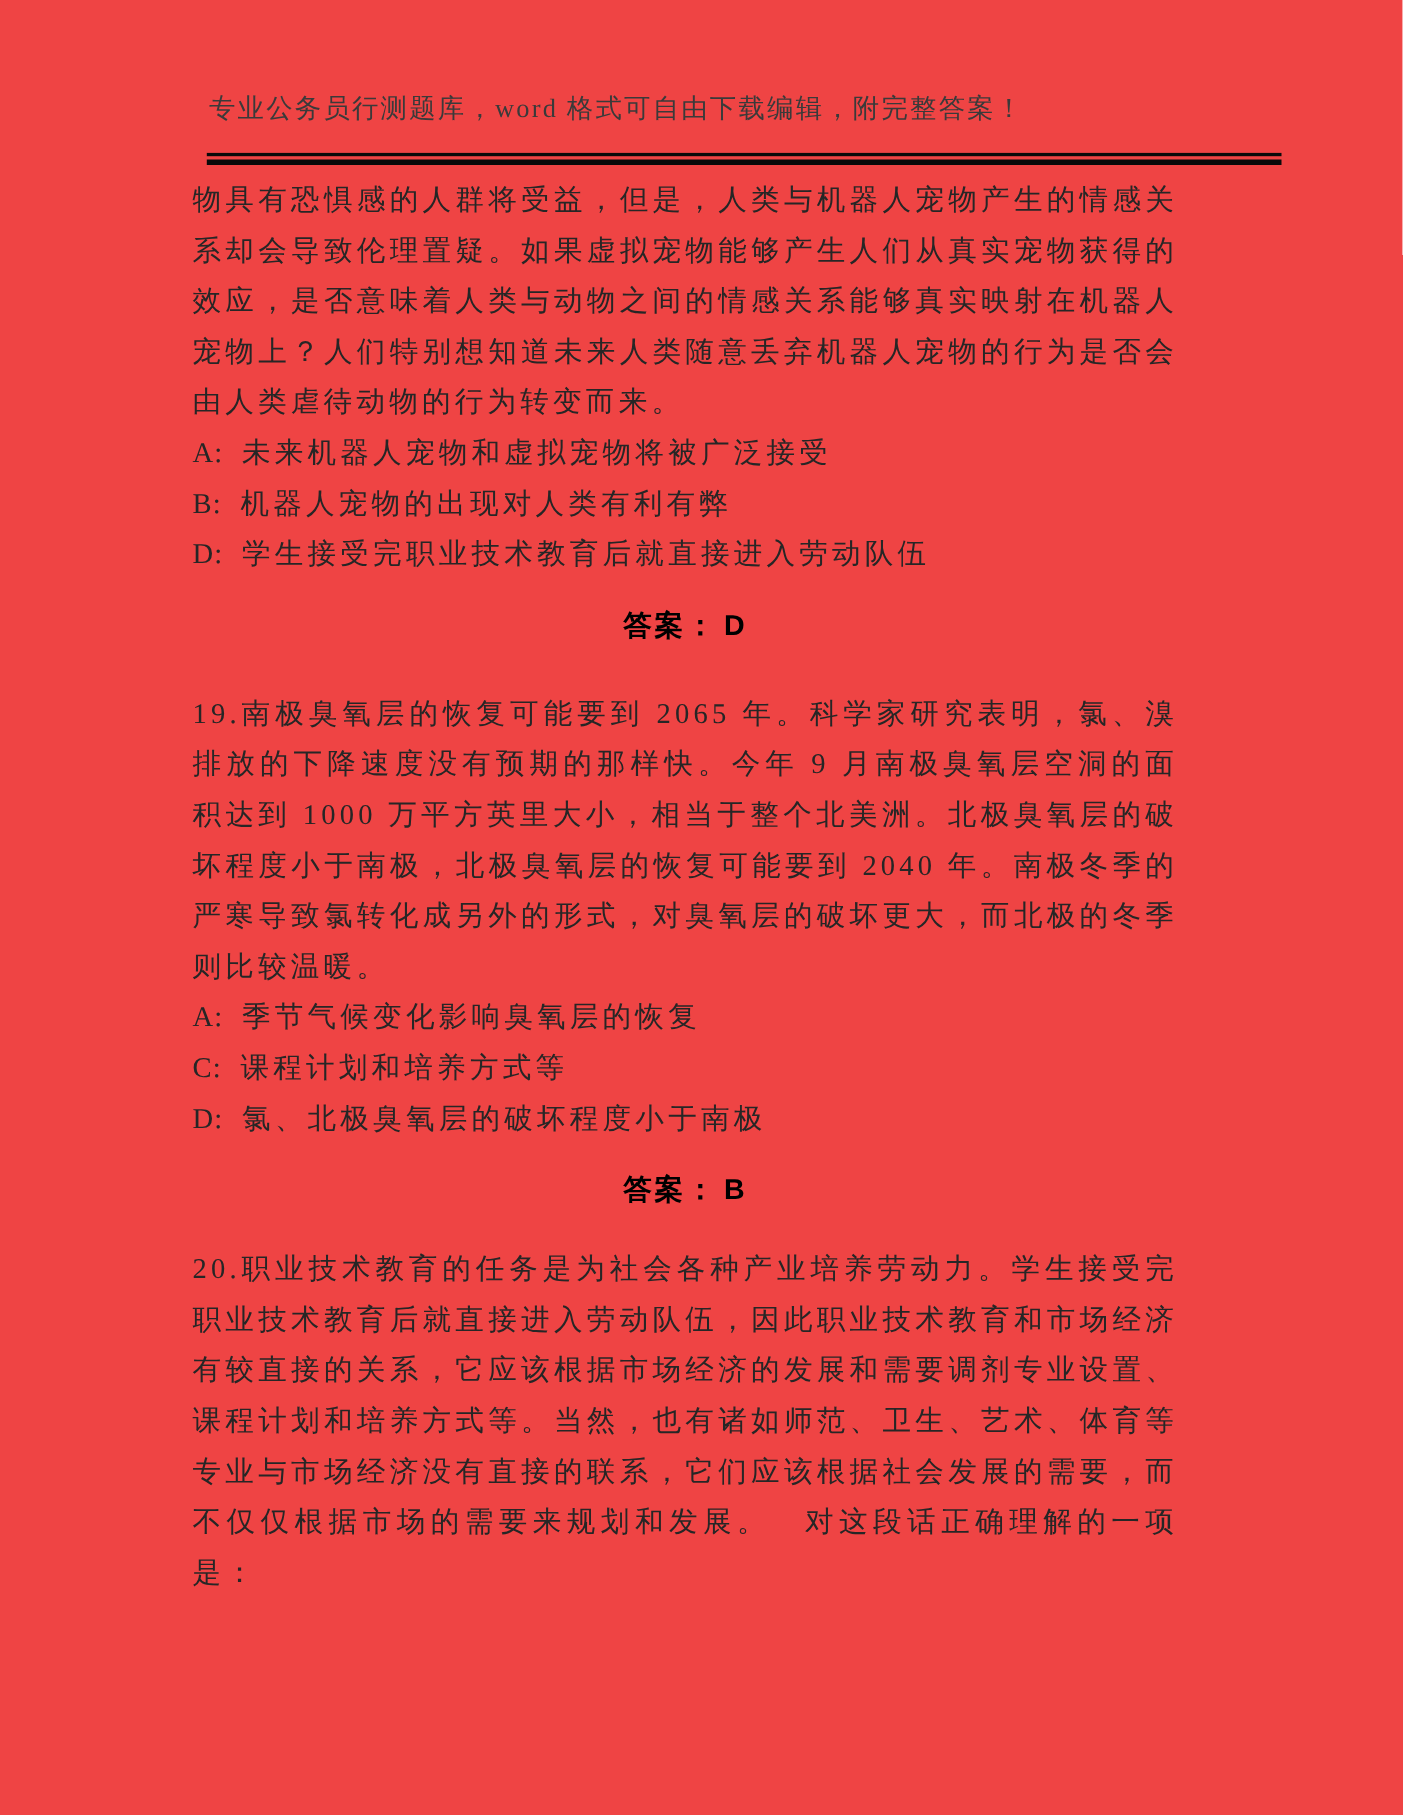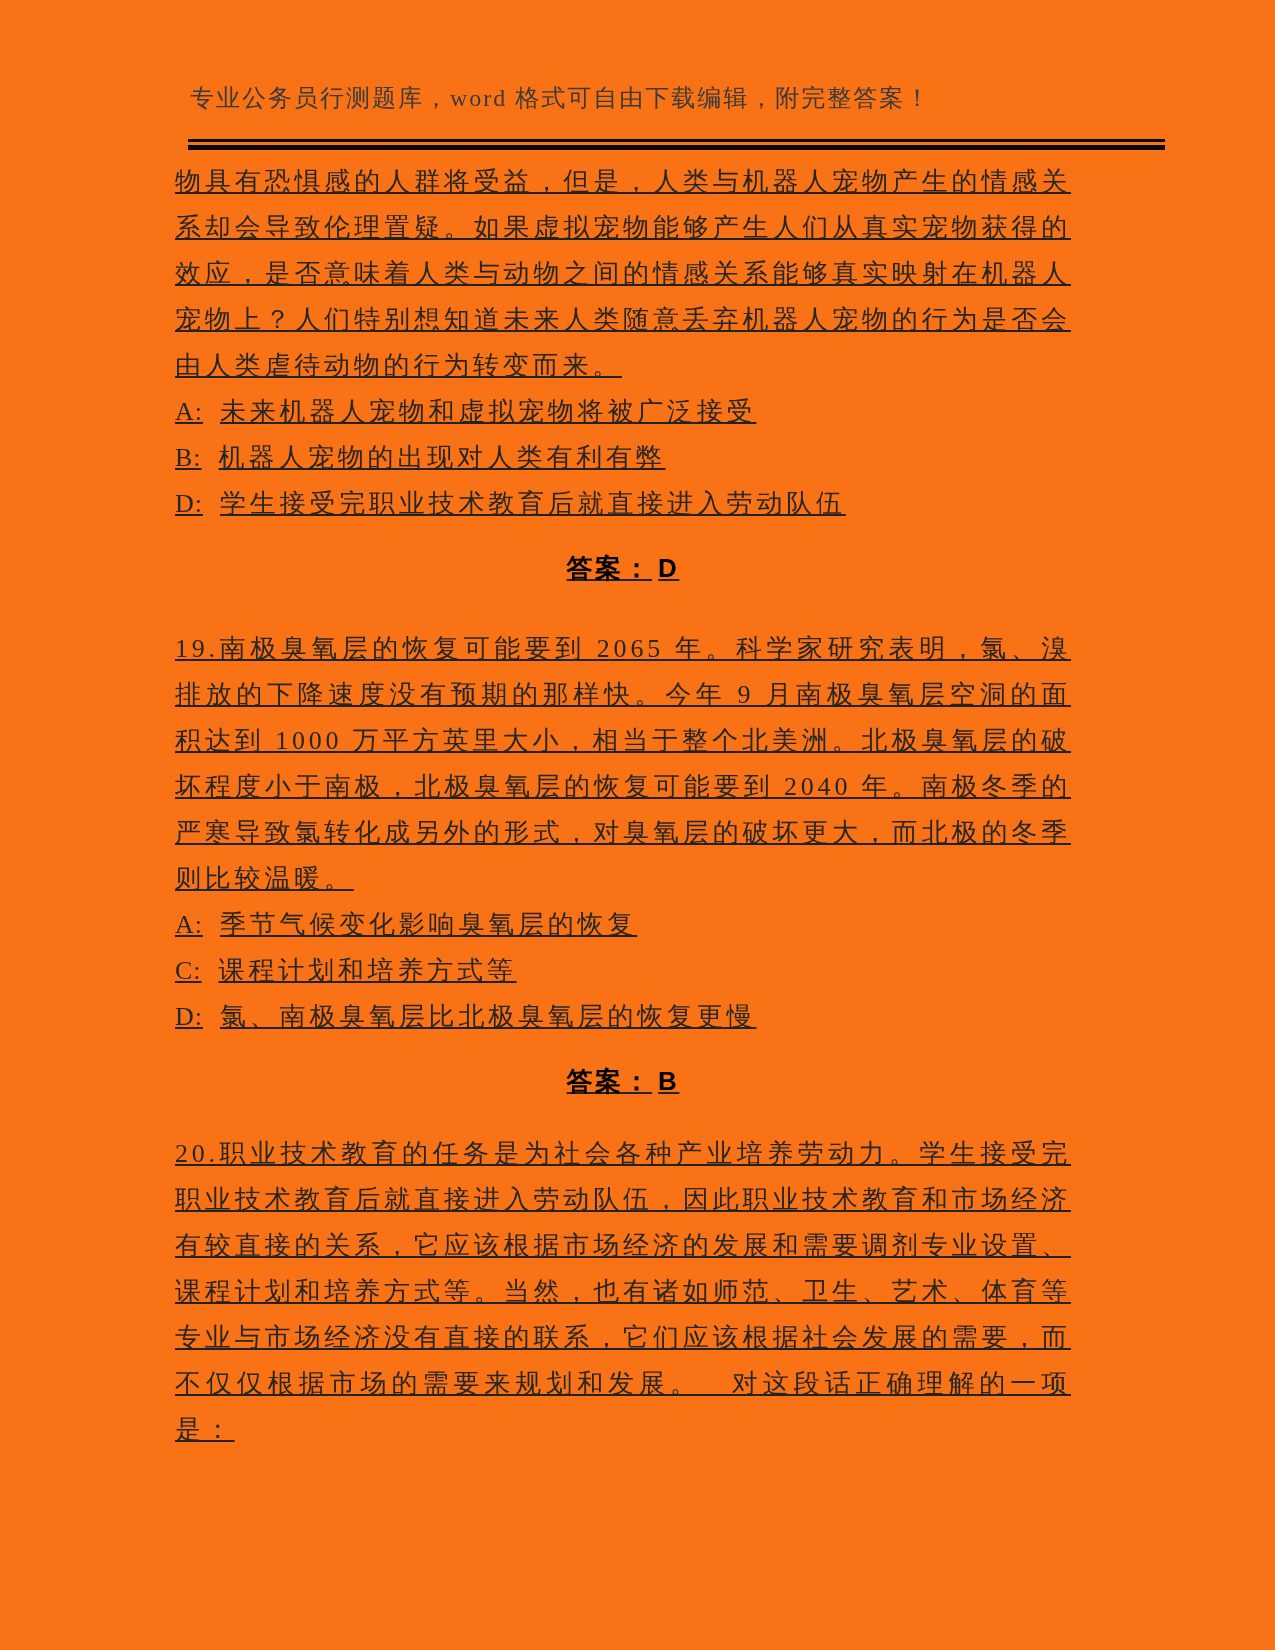--- a/index.html
+++ b/index.html
@@ -1,20 +1,20 @@
 <!DOCTYPE html>
 <html><head>
 <meta charset="utf-8">
 <style>
   html, body { margin: 0; padding: 0; background: #ffffff; }
   .page {
     position: relative;
     width: 1275px;
     height: 1650px;
-    background: #f97316;
+    background: #ef4444;
     overflow: hidden;
     font-family: "Liberation Serif", "DejaVu Serif", serif;
     color: #222222;
   }
   .header-text {
     position: absolute;
     left: 190px;
     top: 82px;
     font-size: 24px;
     letter-spacing: 2px;
@@ -49,21 +49,21 @@
   .opt-label { letter-spacing: 1px; margin-right: 17px; }
   .answer {
     margin: 16px;
     line-height: 50px;
     font-weight: bold;
     color: #000000;
     letter-spacing: 2.5px;
     text-align: center;
   }
   .answer .answer-value { margin-left: 6px; font-family: "Liberation Sans", "DejaVu Sans", sans-serif; }
-  .q-block { margin: 0; text-decoration: underline; }
+  .q-block { margin: 0; }
   .q-gap-19 { margin-top: 32px; }
   .q-gap-20 { margin-top: 24px; }
 </style>
 </head>
 <body>
 
 <div class="page">
 
   <div class="header-text">专业公务员行测题库，word 格式可自由下载编辑，附完整答案！</div>
 
@@ -93,21 +93,21 @@
 
     <section class="q-block q-gap-19">
       <p class="stem">19.南极臭氧层的恢复可能要到 2065 年。科学家研究表明，氯、溴排放的下降速度没有预期的那样快。今年 9 月南极臭氧层空洞的面积达到 1000 万平方英里大小，相当于整个北美洲。北极臭氧层的破坏程度小于南极，北极臭氧层的恢复可能要到 2040 年。南极冬季的严寒导致氯转化成另外的形式，对臭氧层的破坏更大，而北极的冬季则比较温暖。</p>
       <div class="option">
         <span class="opt-label">A:</span><span class="opt-text">季节气候变化影响臭氧层的恢复</span>
       </div>
       <div class="option">
         <span class="opt-label">C:</span><span class="opt-text">课程计划和培养方式等</span>
       </div>
       <div class="option">
-        <span class="opt-label">D:</span><span class="opt-text">氯、南极臭氧层比北极臭氧层的恢复更慢</span>
+        <span class="opt-label">D:</span><span class="opt-text">氯、北极臭氧层的破坏程度小于南极</span>
       </div>
       <p class="answer">
         <span class="answer-label">答案：</span><span class="answer-value">B</span>
       </p>
     </section>
 
     <section class="q-block q-gap-20">
       <p class="stem">20.职业技术教育的任务是为社会各种产业培养劳动力。学生接受完职业技术教育后就直接进入劳动队伍，因此职业技术教育和市场经济有较直接的关系，它应该根据市场经济的发展和需要调剂专业设置、课程计划和培养方式等。当然，也有诸如师范、卫生、艺术、体育等专业与市场经济没有直接的联系，它们应该根据社会发展的需要，而不仅仅根据市场的需要来规划和发展。　对这段话正确理解的一项是：</p>
     </section>
 

